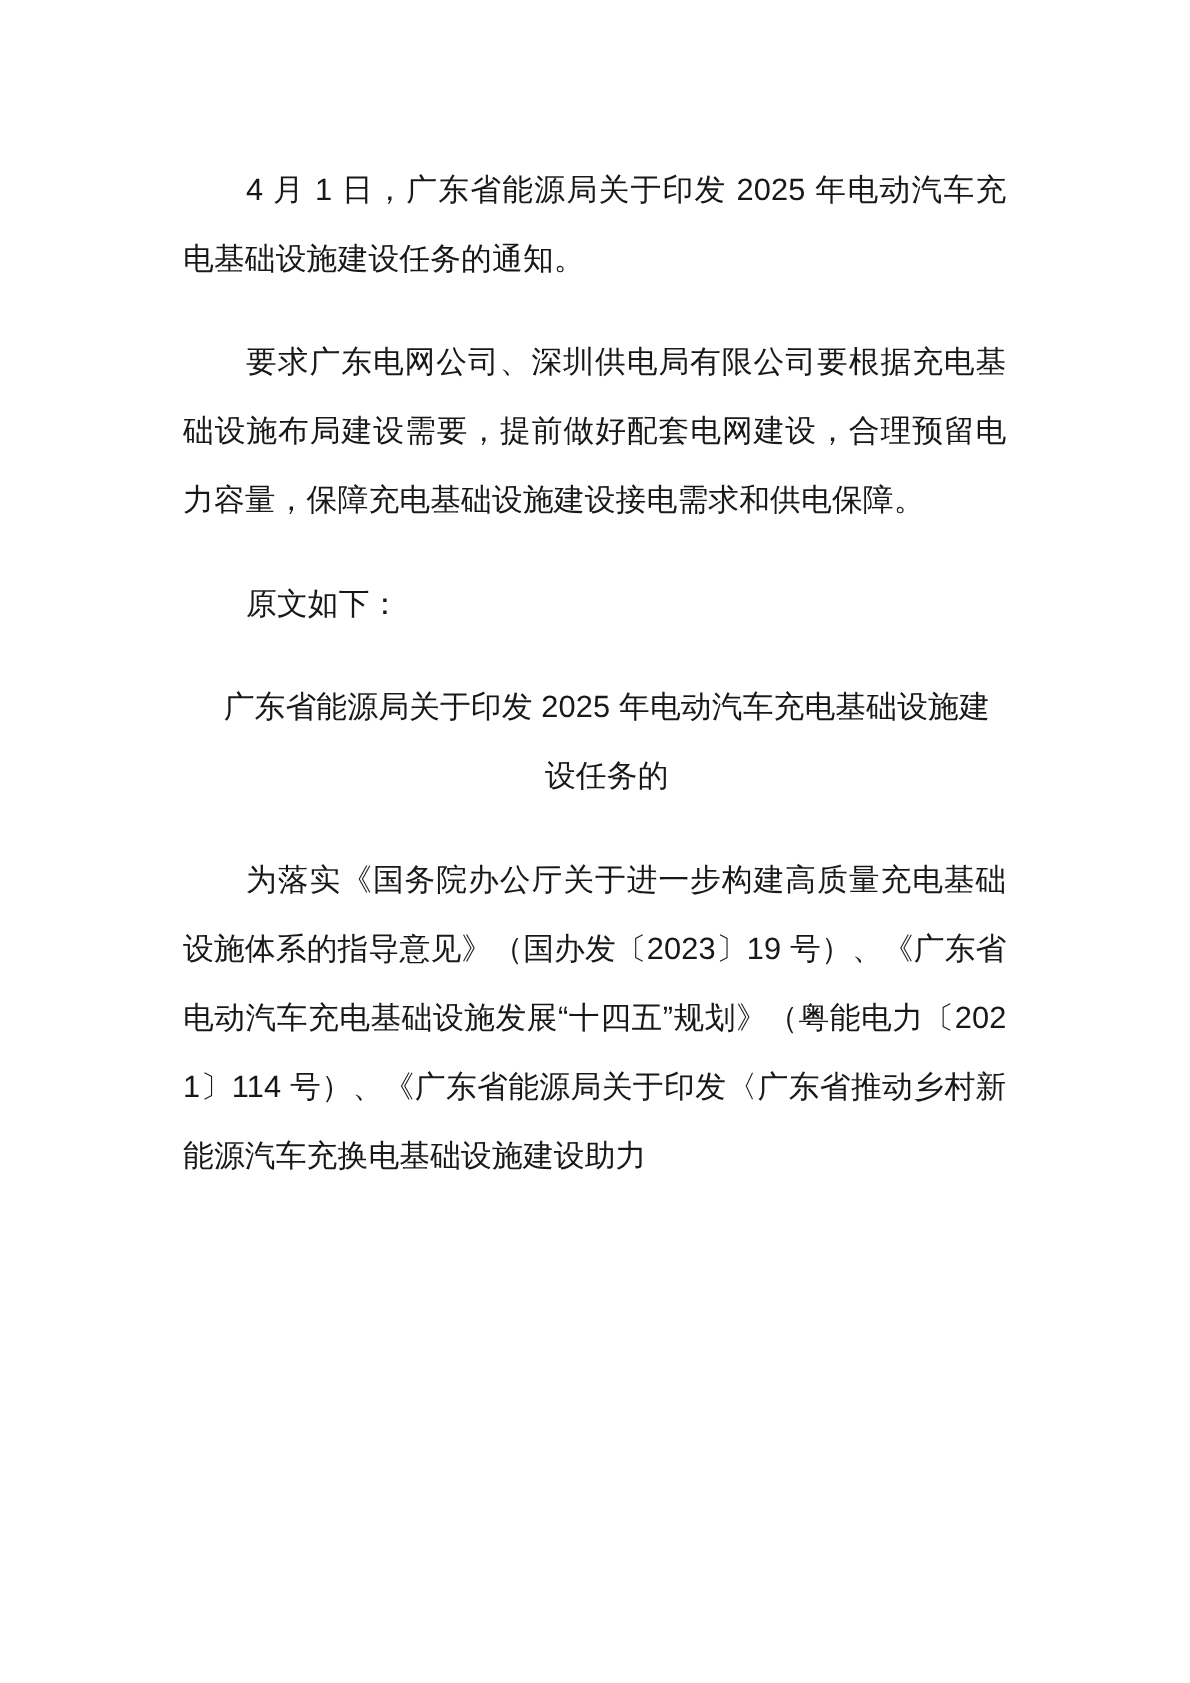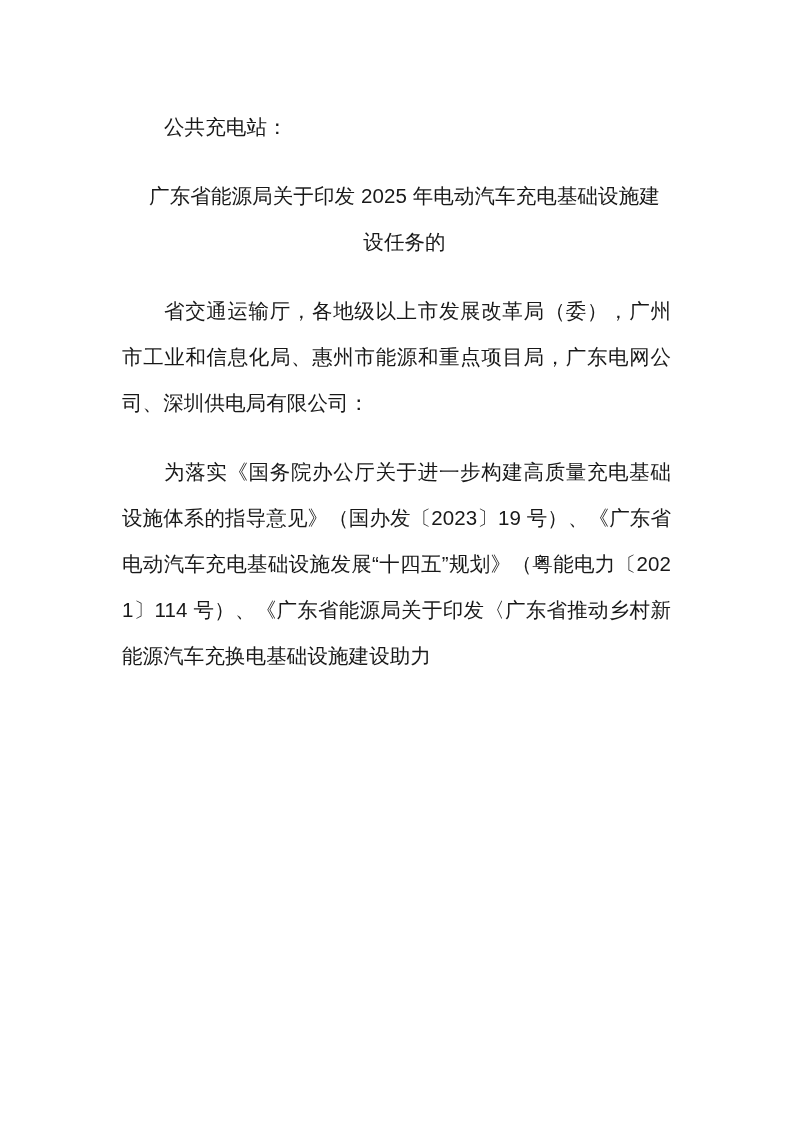--- a/index.html
+++ b/index.html
@@ -66,28 +66,29 @@
     margin-left: 16px;
   }
 </style>
 </head>
 <body>
 
 <div class="page">
 
   <div class="doc-body">
 
+    <p class="para">4 月 1 日，广东省能源局关于印发 2025 年电动汽车充电基础设施建设任务的通知。</p>
+
+    <p class="para">要求广东电网公司、深圳供电局有限公司要根据充电基础设施布局建设需要，提前做好配套电网建设，合理预留电力容量，保障充电基础设施建设接电需求和供电保障。</p>
 
 
-
-    <p class="para">公共充电站：</p>
+    <p class="para">原文如下：</p>
 
     <div class="title-block">
       <span class="title-line">广东省能源局关于印发 2025 年电动汽车充电基础设施建设任务的</span>
     </div>
 
-    <p class="para">省交通运输厅，各地级以上市发展改革局（委），广州市工业和信息化局、惠州市能源和重点项目局，广东电网公司、深圳供电局有限公司：</p>
 
     <p class="para">为落实《国务院办公厅关于进一步构建高质量充电基础设施体系的指导意见》（国办发〔2023〕19 号）、《广东省电动汽车充电基础设施发展“十四五”规划》（粤能电力〔2021〕114 号）、《广东省能源局关于印发〈广东省推动乡村新能源汽车充换电基础设施建设助力</p>
 
   </div>
 
 </div>
 
 </body></html>

